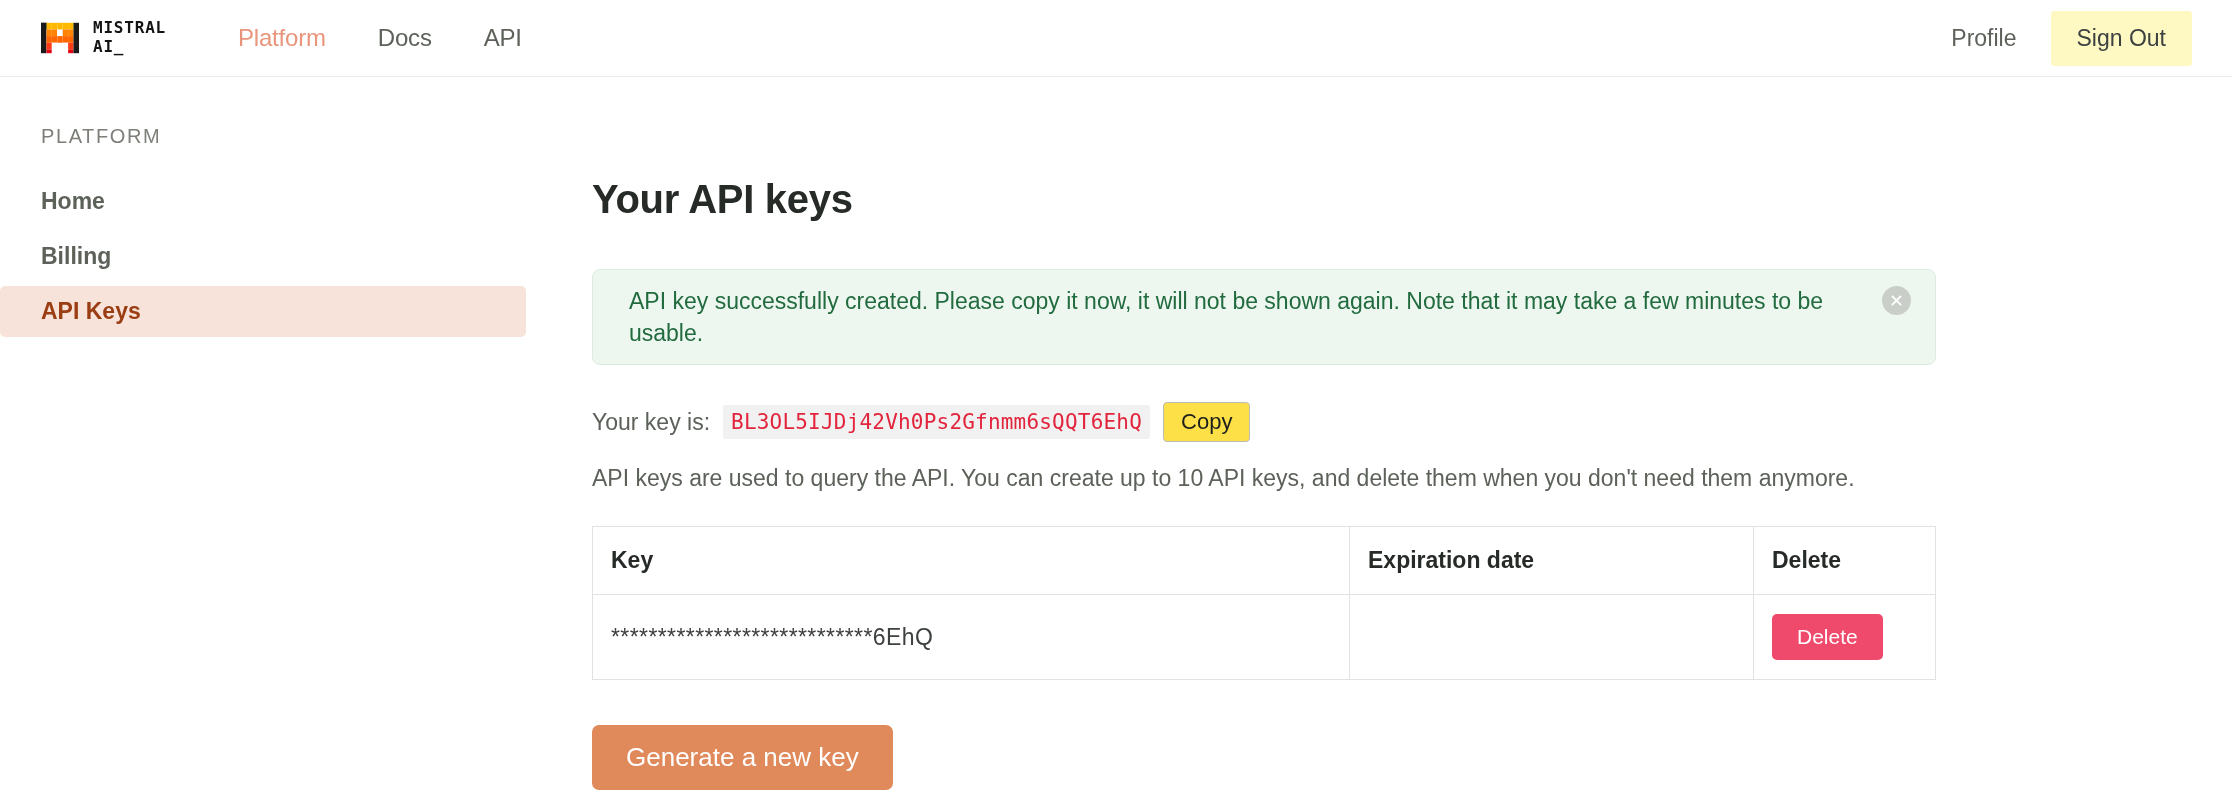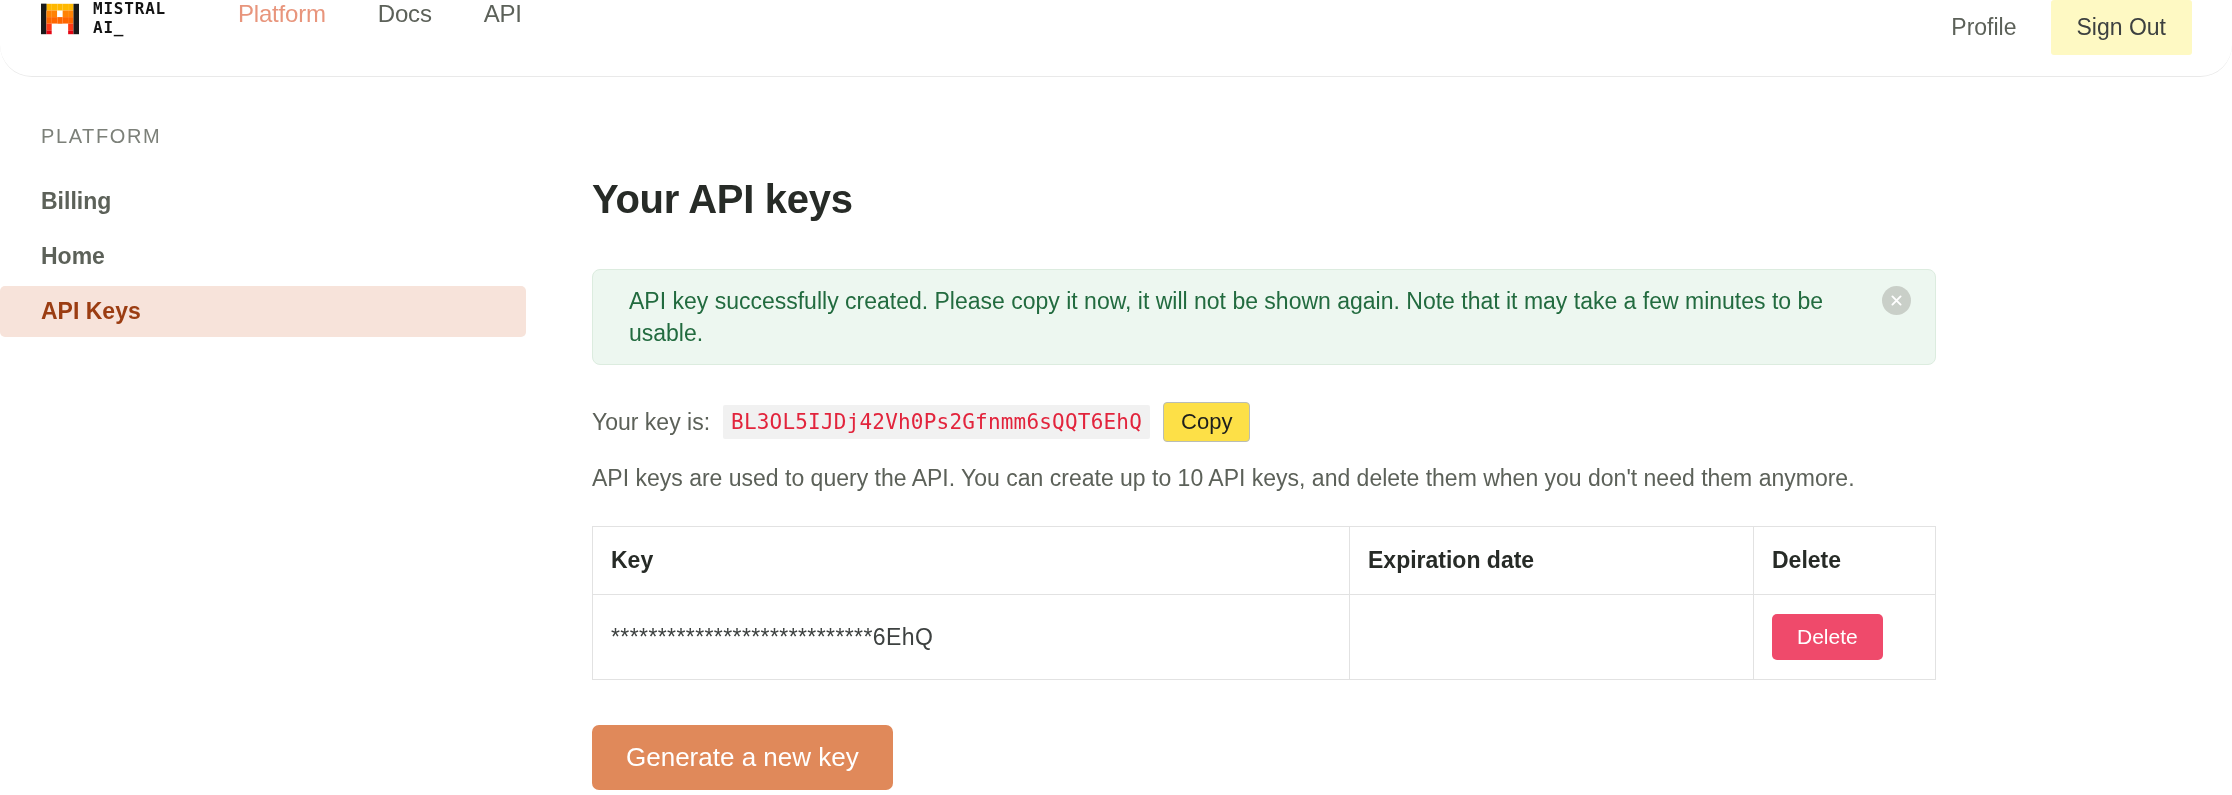--- a/index.html
+++ b/index.html
@@ -14,23 +14,22 @@
     -webkit-font-smoothing: antialiased;
   }
 
   
   .navbar {
     height: 77px;
     width: 100%;
     background: #ffffff;
     border-bottom: 1px solid #e9e9e9;
     display: flex;
-    align-items: flex-start;
+    align-items: center;
     padding: 0 40px 0 41px;
-    border-radius: 32px;
   }
   .brand {
     display: flex;
     align-items: center;
     gap: 14px;
     text-decoration: none;
     margin-right: 72px;
   }
   .logo-mark {
     width: 38px;
@@ -301,22 +300,22 @@
     <a class="profile-link" href="#">Profile</a>
     <button class="signout-btn">Sign Out</button>
   </div>
 </div>
 
 <div class="page">
 
   <aside class="sidebar">
     <div class="sidebar-heading">PLATFORM</div>
     <nav class="sidebar-list">
+      <a class="sidebar-item" href="#">Home</a>
       <a class="sidebar-item" href="#">Billing</a>
-      <a class="sidebar-item" href="#">Home</a>
       <a class="sidebar-item active" href="#">API Keys</a>
     </nav>
   </aside>
 
   <main class="main">
 
     <h1 class="page-title">Your API keys</h1>
 
     <div class="alert">
       <div class="alert-text">API key successfully created. Please copy it now, it will not be shown again. Note that it may take a few minutes to be usable.</div>

